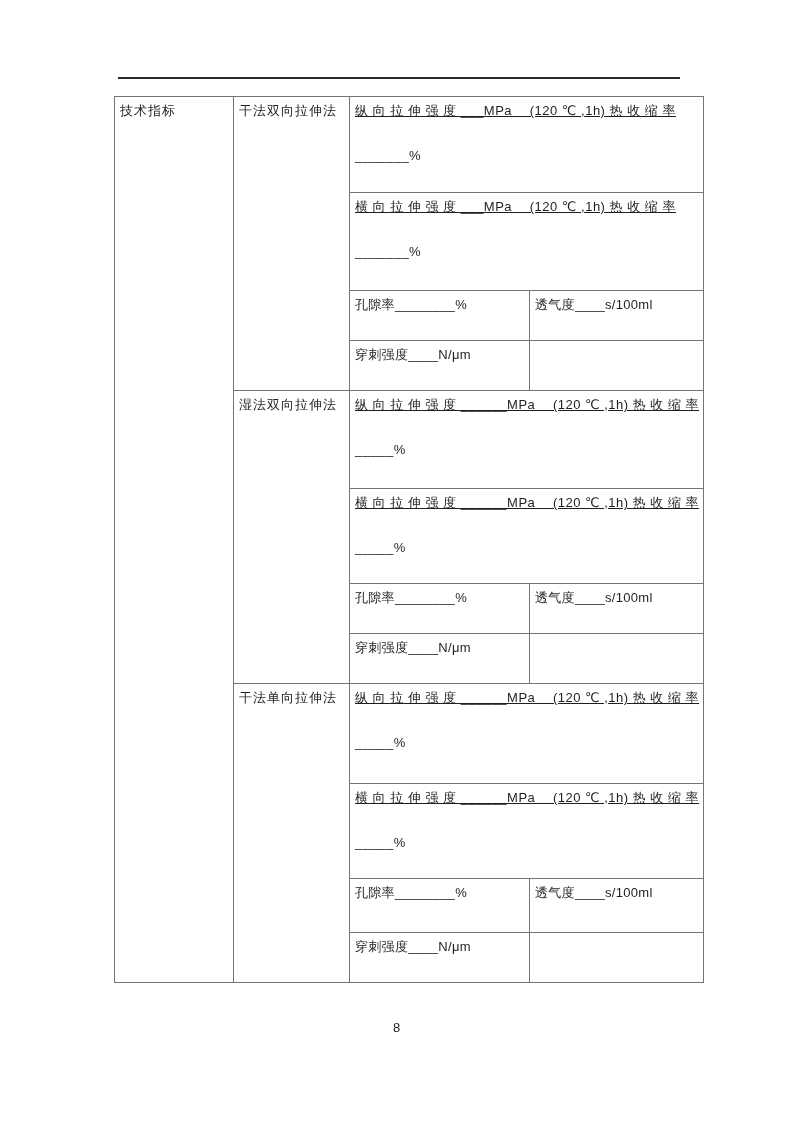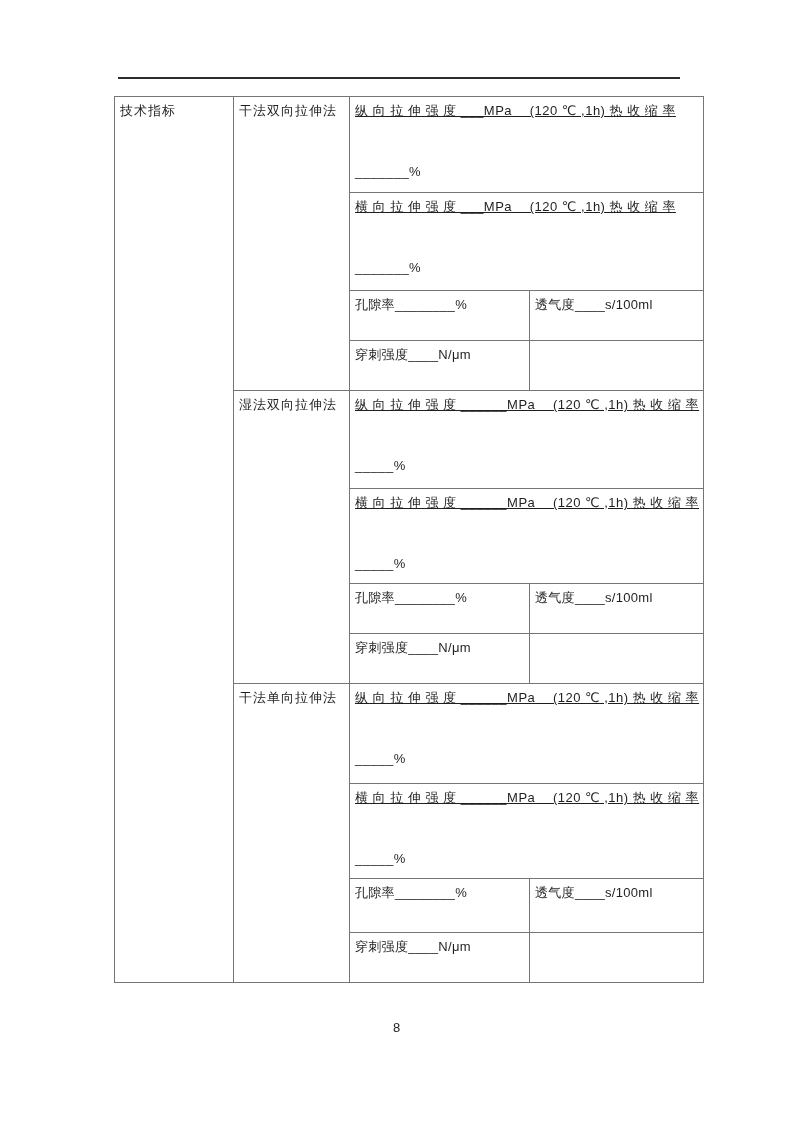--- a/index.html
+++ b/index.html
@@ -49,21 +49,21 @@
   }
   td.c-spec {
     padding: 9px 3px 0 9px;
   }
   td.c-spec .l1 {
     white-space: nowrap;
     letter-spacing: 0.5px;
     text-decoration: underline;
   }
   td.c-spec .l2 {
-    margin-top: 44px;
+    margin-top: 28px;
     letter-spacing: 0.5px;
   }
   td.c-split {
     padding: 8px 3px 0 9px;
     white-space: nowrap;
     letter-spacing: 0.3px;
   }
   .page-number {
     position: absolute;
     left: 0;

